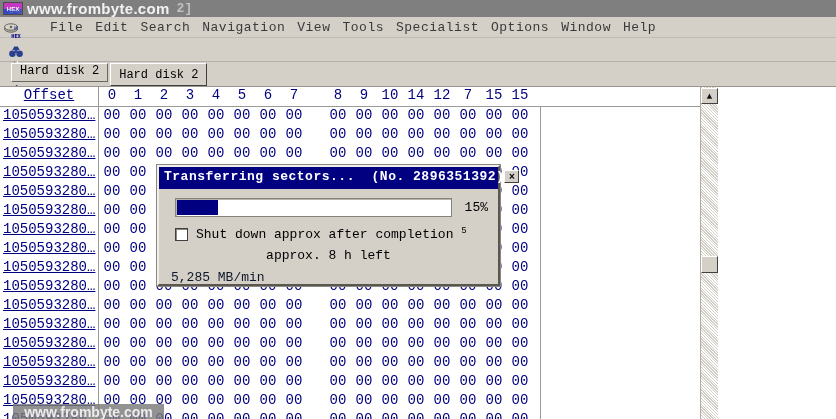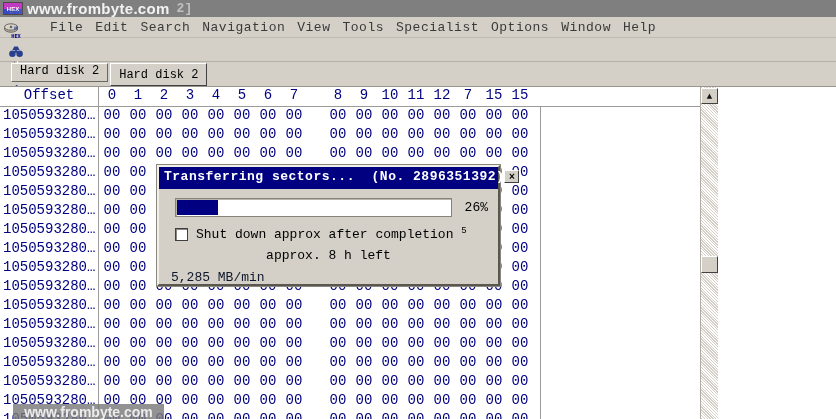--- a/index.html
+++ b/index.html
@@ -32,21 +32,21 @@
   .tab{height:19px;line-height:19px;padding:0 8px;font:12px "Liberation Mono",monospace;color:#000;
        background:#d4d0c8;border:1px solid;border-color:#fff #6a675f #6a675f #fff;margin-right:2px;box-sizing:border-box;}
   .tab.active{height:23px;line-height:23px;border-color:#fff #404040 #404040 #fff;z-index:2;}
   
   .content{position:relative;height:333px;background:#fff;border-top:1px solid #9a968e;overflow:hidden;
            color:#000080;box-sizing:border-box;}
   .hexheader{display:flex;height:20px;line-height:20px;width:700px;border-bottom:1px solid #9a9a9a;
              font:14px "Liberation Mono",monospace;box-sizing:border-box;}
   .hexrow{display:flex;height:19px;line-height:19px;font:14px "Liberation Mono",monospace;
           width:541px;border-right:1px solid #9a9a9a;box-sizing:border-box;}
-  .off{width:99px;flex:0 0 99px;border-right:1px solid #9a9a9a;padding-left:3px;box-sizing:border-box;}
+  .off{width:99px;flex:0 0 99px;border-right:1px solid #9a9a9a;padding-left:3px;box-sizing:border-box;text-decoration:underline;}
   .hexheader .off{text-align:center;padding-left:0;}
   .cell{width:26px;flex:0 0 26px;text-align:center;}
   .c8{margin-left:18px;}
   
   .vscroll{position:absolute;left:700px;top:0;width:18px;height:333px;
            background:#efece6;background-image:repeating-linear-gradient(45deg,#fff 0 1px,#d4d0c8 1px 2px);
            border-left:1px solid #b0aca4;box-sizing:border-box;}
   .sbtn{position:absolute;left:0;top:1px;width:17px;height:16px;background:#d4d0c8;border:1px solid;
         border-color:#fff #404040 #404040 #fff;display:flex;align-items:center;justify-content:center;box-sizing:border-box;}
   .arr{font-size:7px;color:#111;font-family:"DejaVu Sans",sans-serif;}
@@ -306,21 +306,21 @@
           <span class="cell">1</span>
           <span class="cell">2</span>
           <span class="cell">3</span>
           <span class="cell">4</span>
           <span class="cell">5</span>
           <span class="cell">6</span>
           <span class="cell">7</span>
           <span class="cell c8">8</span>
           <span class="cell">9</span>
           <span class="cell">10</span>
-          <span class="cell">11</span>
+          <span class="cell">14</span>
           <span class="cell">12</span>
           <span class="cell">7</span>
           <span class="cell">15</span>
           <span class="cell">15</span>
         </span>
     </div>
     <div>
         <div class="hexrow">
           <span class="off">1050593280…</span>
           <span class="cell">00</span>
@@ -655,21 +655,21 @@
 
     <div class="dialog">
       <div class="dtitle">
         <span class="dtext">Transferring sectors...  (No. 2896351392)</span>
         <span class="dclose">×</span>
       </div>
       <div class="prog">
         <div class="pbar">
             <div class="pfill" style="width: 15%;"></div>
           </div>
-        <span class="plabel">26%</span>
+        <span class="plabel">15%</span>
       </div>
       <div class="chk">
         <span class="cbox"></span>
         <span class="clabel"><span>Shut down approx after completion</span>&nbsp;<sup>5</sup></span>
       </div>
       <div class="eta">approx. 8 h left</div>
       <div class="speed">5,285 MB/min</div>
     </div>
 
     <div class="wmbottom">www.frombyte.com</div>

